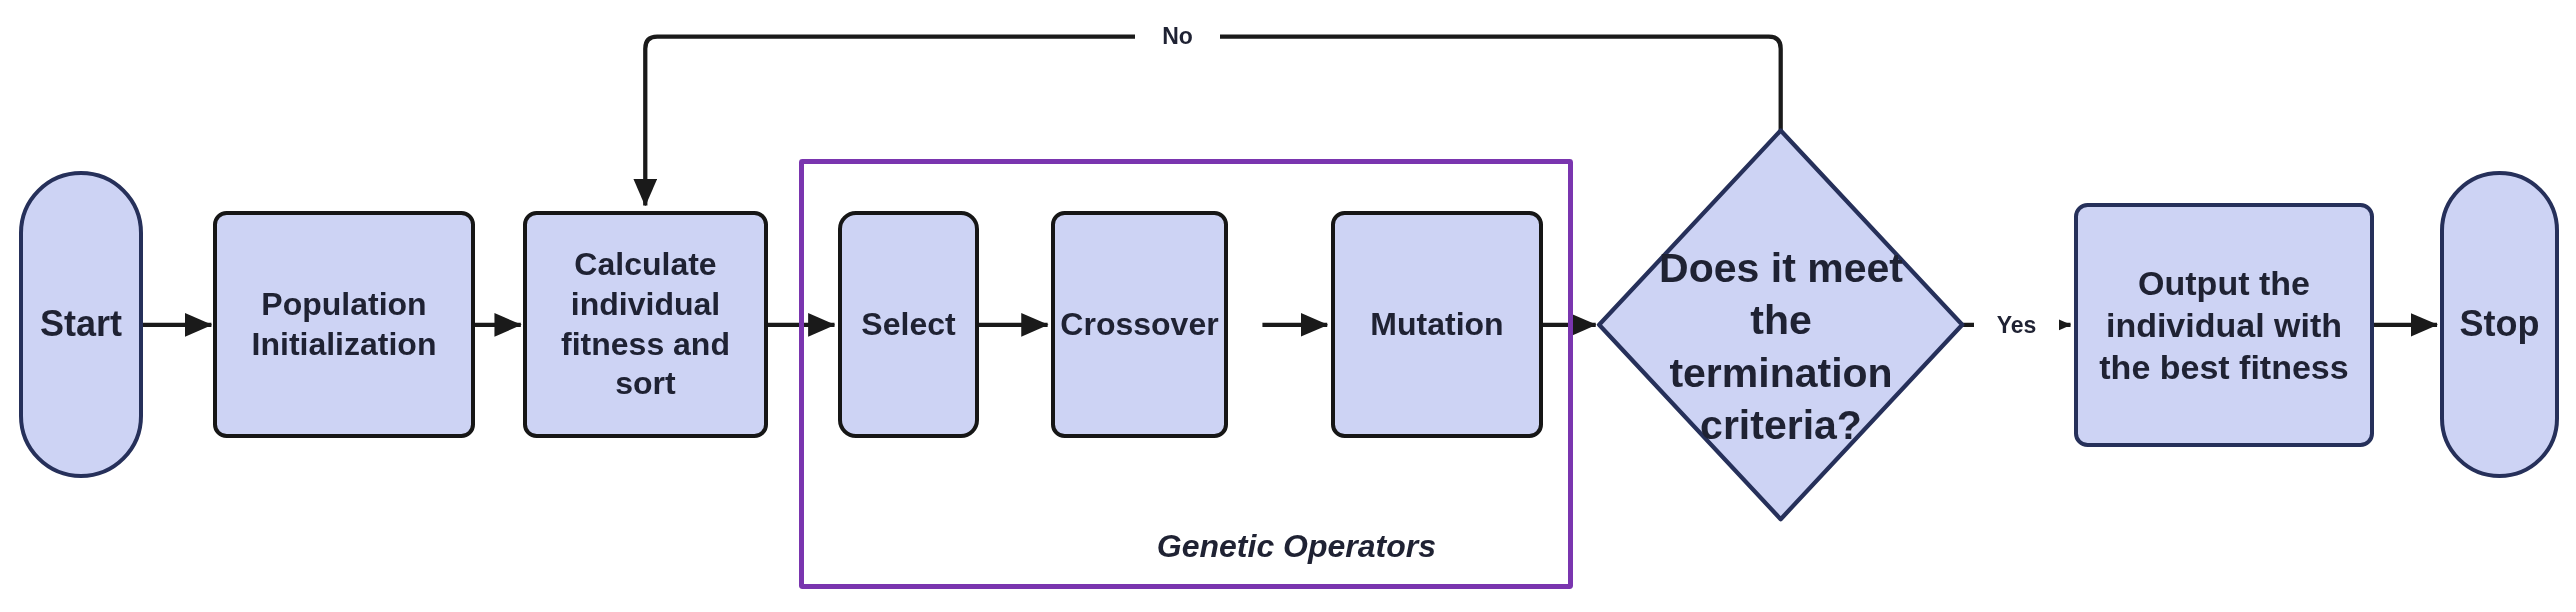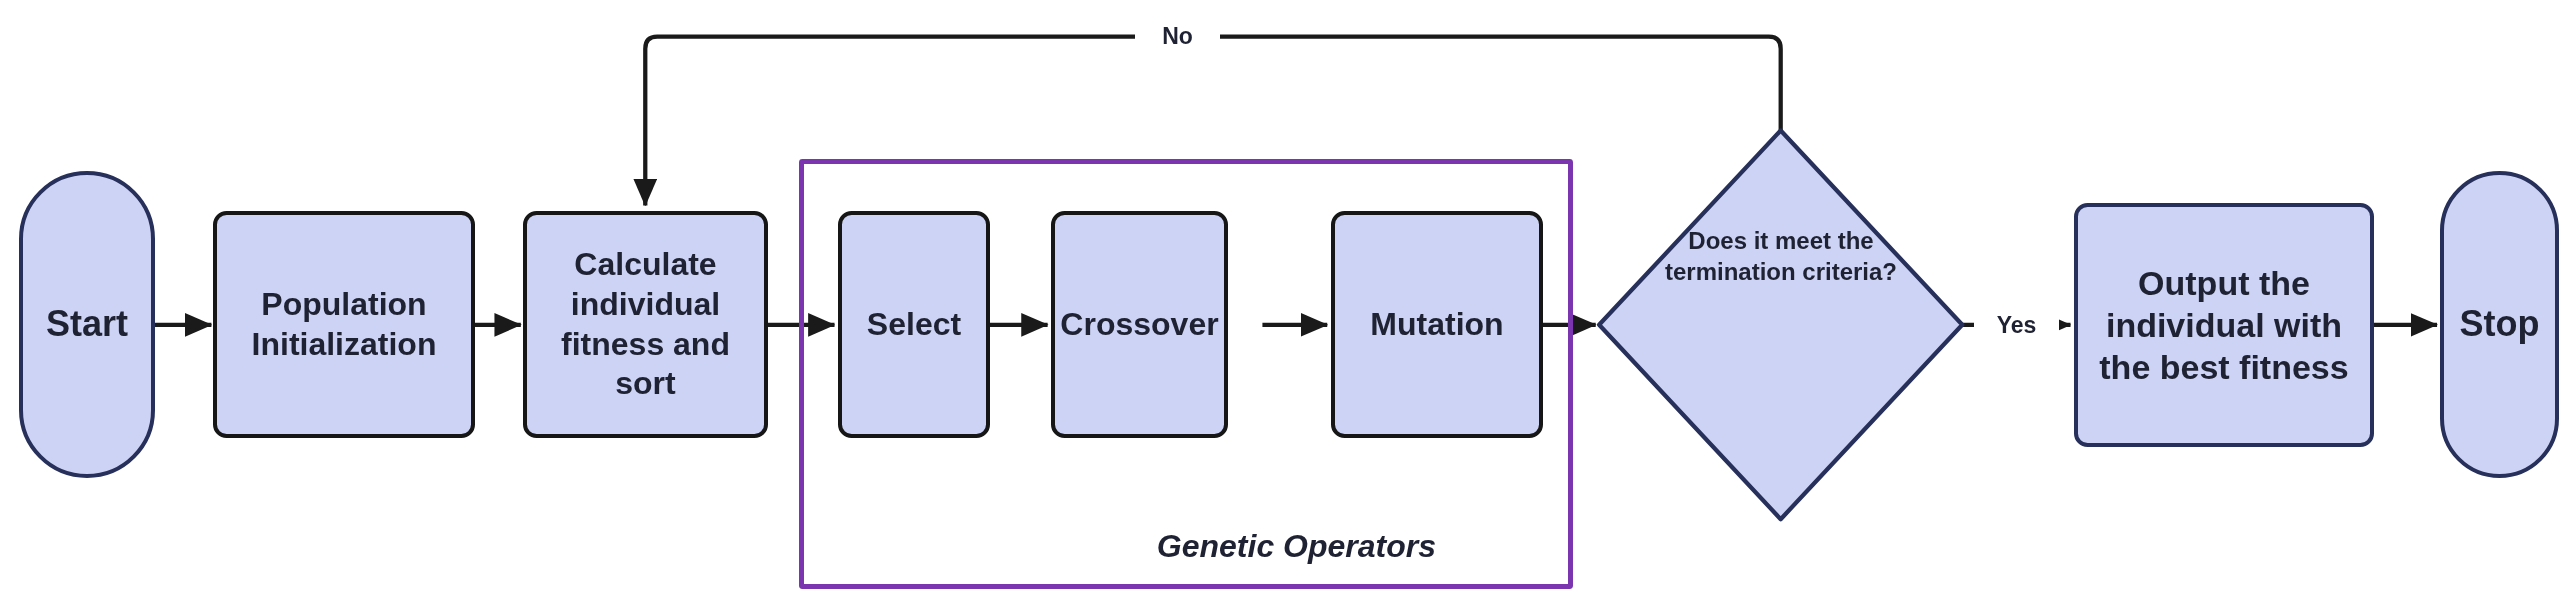--- a/index.html
+++ b/index.html
@@ -35,28 +35,28 @@
   .group-label{
     position:absolute;left:1010px;top:528px;width:426px;
     color:var(--c-label_text);font-weight:700;font-size:32px;text-align:right;font-style:italic;
   }
   .free-label{
     position:absolute;display:flex;align-items:center;justify-content:center;
     background:var(--c-background);color:var(--c-label_text);
     font-weight:700;font-size:23px;
   }
   .diamond-text{
-    position:absolute;left:1653px;top:226px;width:256px;
+    position:absolute;left:1653px;top:242px;width:256px;
     display:flex;align-items:center;justify-content:center;
-    color:var(--c-label_text);font-weight:700;font-size:24px;line-height:1.28;text-align:center;
+    color:var(--c-label_text);font-weight:700;font-size:41px;line-height:1.28;text-align:center;
   }
-  #n-start{left:19px;top:171px;width:136px;height:307px;}
+  #n-start{left:19px;top:171px;width:124px;height:307px;}
   #n-pop{left:213px;top:211px;width:262px;height:227px;}
   #n-calc{left:523px;top:211px;width:245px;height:227px;}
-  #n-select{left:838px;top:211px;width:152px;height:227px;}
+  #n-select{left:838px;top:211px;width:141px;height:227px;border-radius:18px;}
   #n-cross{left:1051px;top:211px;width:177px;height:227px;}
   #n-mut{left:1331px;top:211px;width:212px;height:227px;}
   #n-output{left:2074px;top:203px;width:300px;height:244px;}
   #n-stop{left:2440px;top:171px;width:119px;height:307px;}
   #lbl-no{left:1135px;top:14.5px;width:85px;height:44px;}
   #lbl-yes{left:1974px;top:303px;width:85px;height:44px;}
 </style>
 </head>
 <body>
 

